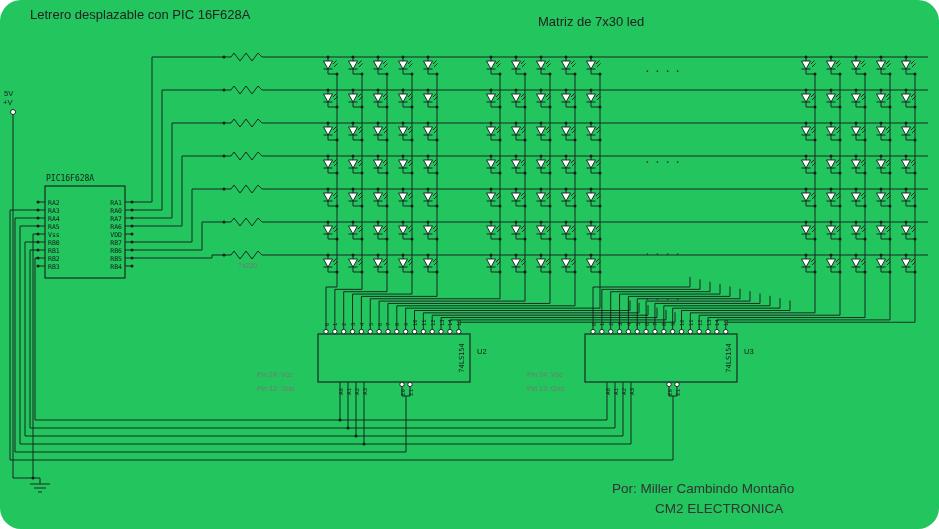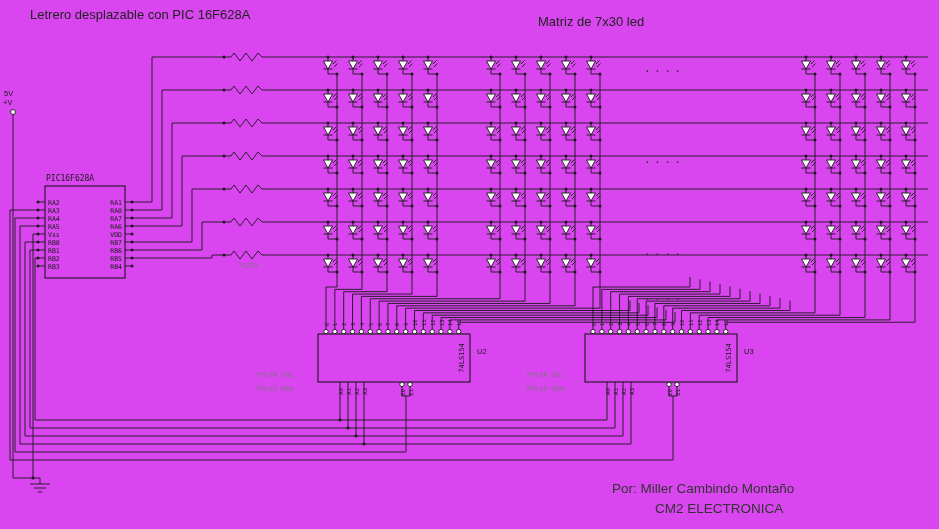--- a/index.html
+++ b/index.html
@@ -1,17 +1,17 @@
 <!DOCTYPE html>
 <html><head>
 <meta charset="utf-8">
 <style>
   html,body{margin:0;padding:0;background:#fff;}
-  .canvas{position:relative;width:939px;height:529px;background:#d946ef;overflow:hidden;
-          font-family:"Liberation Sans",sans-serif;}
+  .canvas{position:relative;width:939px;height:529px;background:#22c55e;overflow:hidden;
+          font-family:"Liberation Sans",sans-serif;border-radius:21px;}
   svg{display:block;}
   .w{stroke:#1a1a1a;stroke-width:0.9;fill:none;}
   .ic{fill:none;stroke:#1a1a1a;stroke-width:1.1;}
   .dot{fill:#1a1a1a;stroke:none;}
   .bub{fill:#ffffff;stroke:#1a1a1a;stroke-width:0.9;}
   .ledtri{fill:#ffffff;stroke:#1a1a1a;stroke-width:0.9;}
   text{fill:#1a1a1a;}
   .t-title{font:13px "Liberation Sans",sans-serif;fill:#222;}
   .t-footer{font:13.5px "Liberation Sans",sans-serif;fill:#333;}
   .t-small{font:7.5px "Liberation Sans",sans-serif;}

